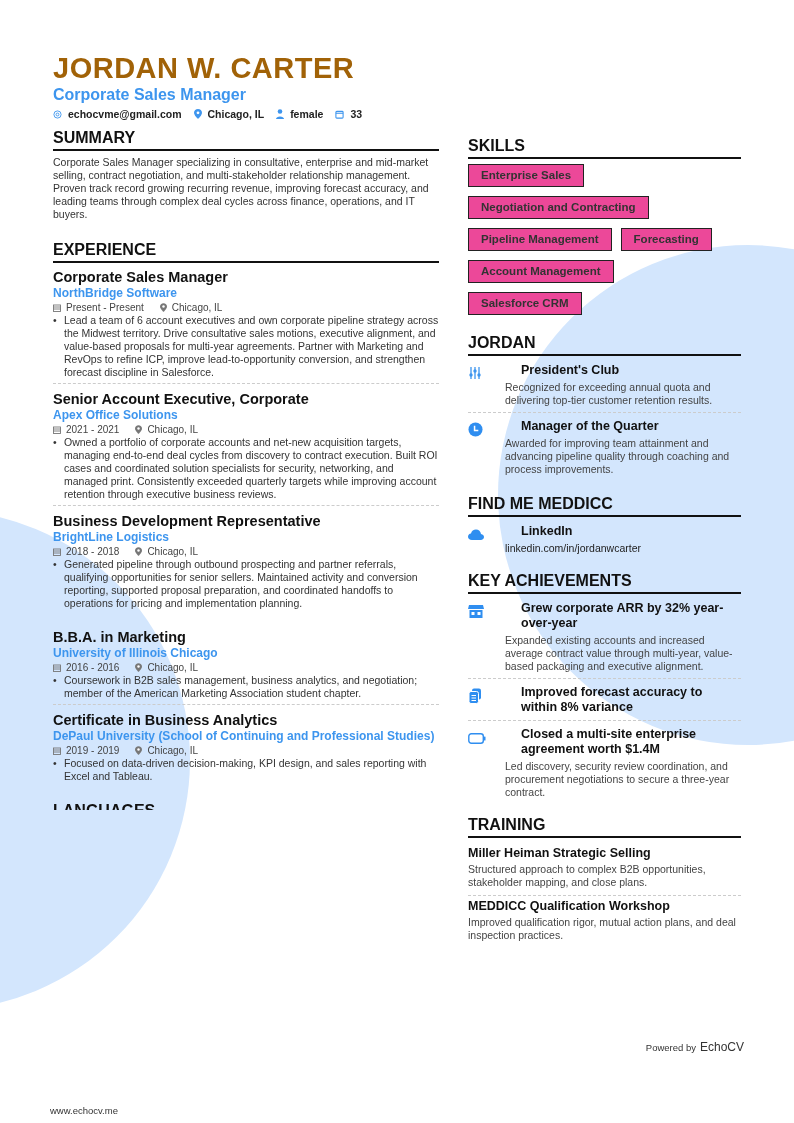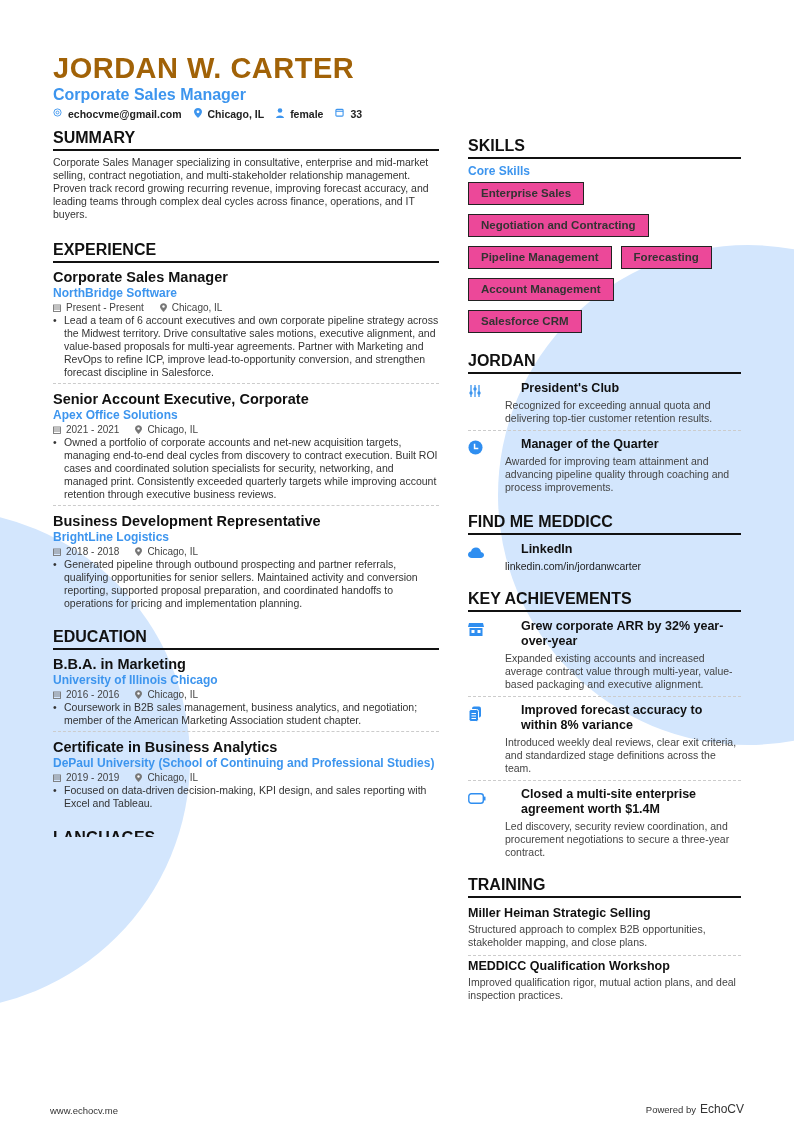--- a/index.html
+++ b/index.html
@@ -6,21 +6,21 @@
   html, body { width: 794px; height: 1123px; background: #ffffff; overflow: hidden; }
   body { position: relative; font-family: "Liberation Sans", sans-serif; color: #222; }
   .bg-circle { position: absolute; border-radius: 50%; background: #d3e6fd; z-index: 0; }
   .bg-left { left: -310px; top: 510px; width: 500px; height: 500px; }
   .bg-right { left: 498px; top: 245px; width: 500px; height: 500px; }
   .page { position: relative; z-index: 1; }
   .header { position: absolute; left: 53px; top: 50px; }
   .name { font-size: 29px; font-weight: 700; color: #a16207; letter-spacing: 0.5px; line-height: 36px; }
   .title { font-size: 16px; font-weight: 700; color: #3d95ee; margin-top: 0px; line-height: 18px; }
   .contacts { display: flex; align-items: center; margin-top: 4px; font-size: 10.5px; font-weight: 700; color: #222; }
-  .contact { display: flex; margin-right: 12px; }
+  .contact { display: flex; align-items: center; margin-right: 12px; }
   .contact svg { margin-right: 6px; }
 
   .col-left { position: absolute; left: 53px; top: 129px; width: 386px; }
   .col-right { position: absolute; left: 468px; top: 137px; width: 273px; }
   .sec-title { font-size: 16px; font-weight: 700; color: #111; line-height: 18px; padding-bottom: 2px; border-bottom: 2.5px solid #111; margin-bottom: 5px; }
   .summary { font-size: 10.5px; line-height: 13px; color: #333; margin-bottom: 20px; }
   .entry { padding-bottom: 4px; border-bottom: 1px dashed #ccc; margin-bottom: 6px; }
   .entry:last-child { border-bottom: none; }
   .entry-title { font-size: 14.5px; font-weight: 700; color: #111; line-height: 18px; }
   .entry-org { font-size: 12px; font-weight: 700; color: #3d95ee; line-height: 15px; }
@@ -44,21 +44,21 @@
 
   .train { padding: 3px 0 6px 0; border-bottom: 1px dashed #ccc; }
   .train:last-child { border-bottom: none; }
   .train-title { font-size: 12.5px; font-weight: 700; color: #111; line-height: 15px; }
   .train-desc { font-size: 10.5px; color: #444; line-height: 13px; margin-top: 2px; }
 
   .cut-heading { height: 9px; overflow: hidden; }
   .cut-heading span { display: block; font-size: 16px; font-weight: 700; color: #111; line-height: 18px; margin-top: 1px; }
 
   .footer-left { position: absolute; left: 50px; top: 1105px; font-size: 9.5px; color: #333; }
-  .footer-right { position: absolute; right: 50px; top: 1102px; font-size: 9.5px; color: #333; display: flex; align-items: baseline; }
+  .footer-right { position: absolute; right: 50px; top: 1040px; font-size: 9.5px; color: #333; display: flex; align-items: baseline; }
   .footer-right .brand { font-size: 12px; margin-left: 4px; color: #333; }
 </style>
 </head>
 <body>
 
 <div class="bg-circle bg-left"></div>
 <div class="bg-circle bg-right"></div>
 
 <div class="page">
 
@@ -180,21 +180,20 @@
           </div>
         </div>
         <div class="bullet">
             <span class="dot">•</span>
             <span>Generated pipeline through outbound prospecting and partner referrals, qualifying opportunities for senior sellers. Maintained activity and conversion reporting, supported proposal preparation, and coordinated handoffs to operations for pricing and implementation planning.</span>
           </div>
       </div>
     </div>
 
     <div class="section">
-      <div class="sec-title">EDUCATION</div>
 
       <div class="entry">
         <div class="entry-title">B.B.A. in Marketing</div>
         <div class="entry-org">University of Illinois Chicago</div>
         <div class="meta">
           <div class="meta-item">
             <svg width="8" height="8" viewBox="0 0 8 8">
                 <rect x="0.5" y="1" width="7" height="6.5" fill="none" stroke="#777" stroke-width="0.9"></rect>
                 <line x1="0.5" y1="3" x2="7.5" y2="3" stroke="#777" stroke-width="0.9"></line>
                 <line x1="0.5" y1="5" x2="7.5" y2="5" stroke="#777" stroke-width="0.9"></line>
@@ -244,21 +243,20 @@
 
     <div class="cut-heading">
       <span>LANGUAGES</span>
     </div>
   </div>
 
   <div class="col-right">
 
     <div class="section">
       <div class="sec-title">SKILLS</div>
-      <div class="subhead">Core Skills</div>
       <div class="tags">
         <span class="tag">Enterprise Sales</span>
         <div style="width:100%"></div>
         <span class="tag">Negotiation and Contracting</span>
         <div style="width:100%"></div>
         <span class="tag">Pipeline Management</span>
         <span class="tag">Forecasting</span>
         <div style="width:100%"></div>
         <span class="tag">Account Management</span>
         <div style="width:100%"></div>
@@ -334,21 +332,20 @@
           <svg width="14" height="16" viewBox="0 0 14 16">
             <rect x="4" y="0.5" width="9" height="11" rx="2" fill="#2f8ef0"></rect>
             <rect x="1" y="3.5" width="9.5" height="12" rx="2" fill="#2f8ef0" stroke="#fff" stroke-width="1"></rect>
             <line x1="3.5" y1="7.5" x2="8" y2="7.5" stroke="#fff" stroke-width="1"></line>
             <line x1="3.5" y1="10" x2="8" y2="10" stroke="#fff" stroke-width="1"></line>
             <line x1="3.5" y1="12.5" x2="8" y2="12.5" stroke="#fff" stroke-width="1"></line>
           </svg>
         </div>
         <div>
           <div class="ie-title">Improved forecast accuracy to within 8% variance</div>
-          <div class="ie-desc">Introduced weekly deal reviews, clear exit criteria, and standardized stage definitions across the team.</div>
         </div>
       </div>
       <div class="icon-entry">
         <div class="icon-col">
           <svg width="18" height="11" viewBox="0 0 18 11">
             <rect x="0.8" y="0.8" width="14.5" height="9.4" rx="2.5" fill="none" stroke="#2f8ef0" stroke-width="1.4"></rect>
             <rect x="16" y="3.5" width="1.5" height="4" rx="0.5" fill="#2f8ef0"></rect>
           </svg>
         </div>
         <div>

